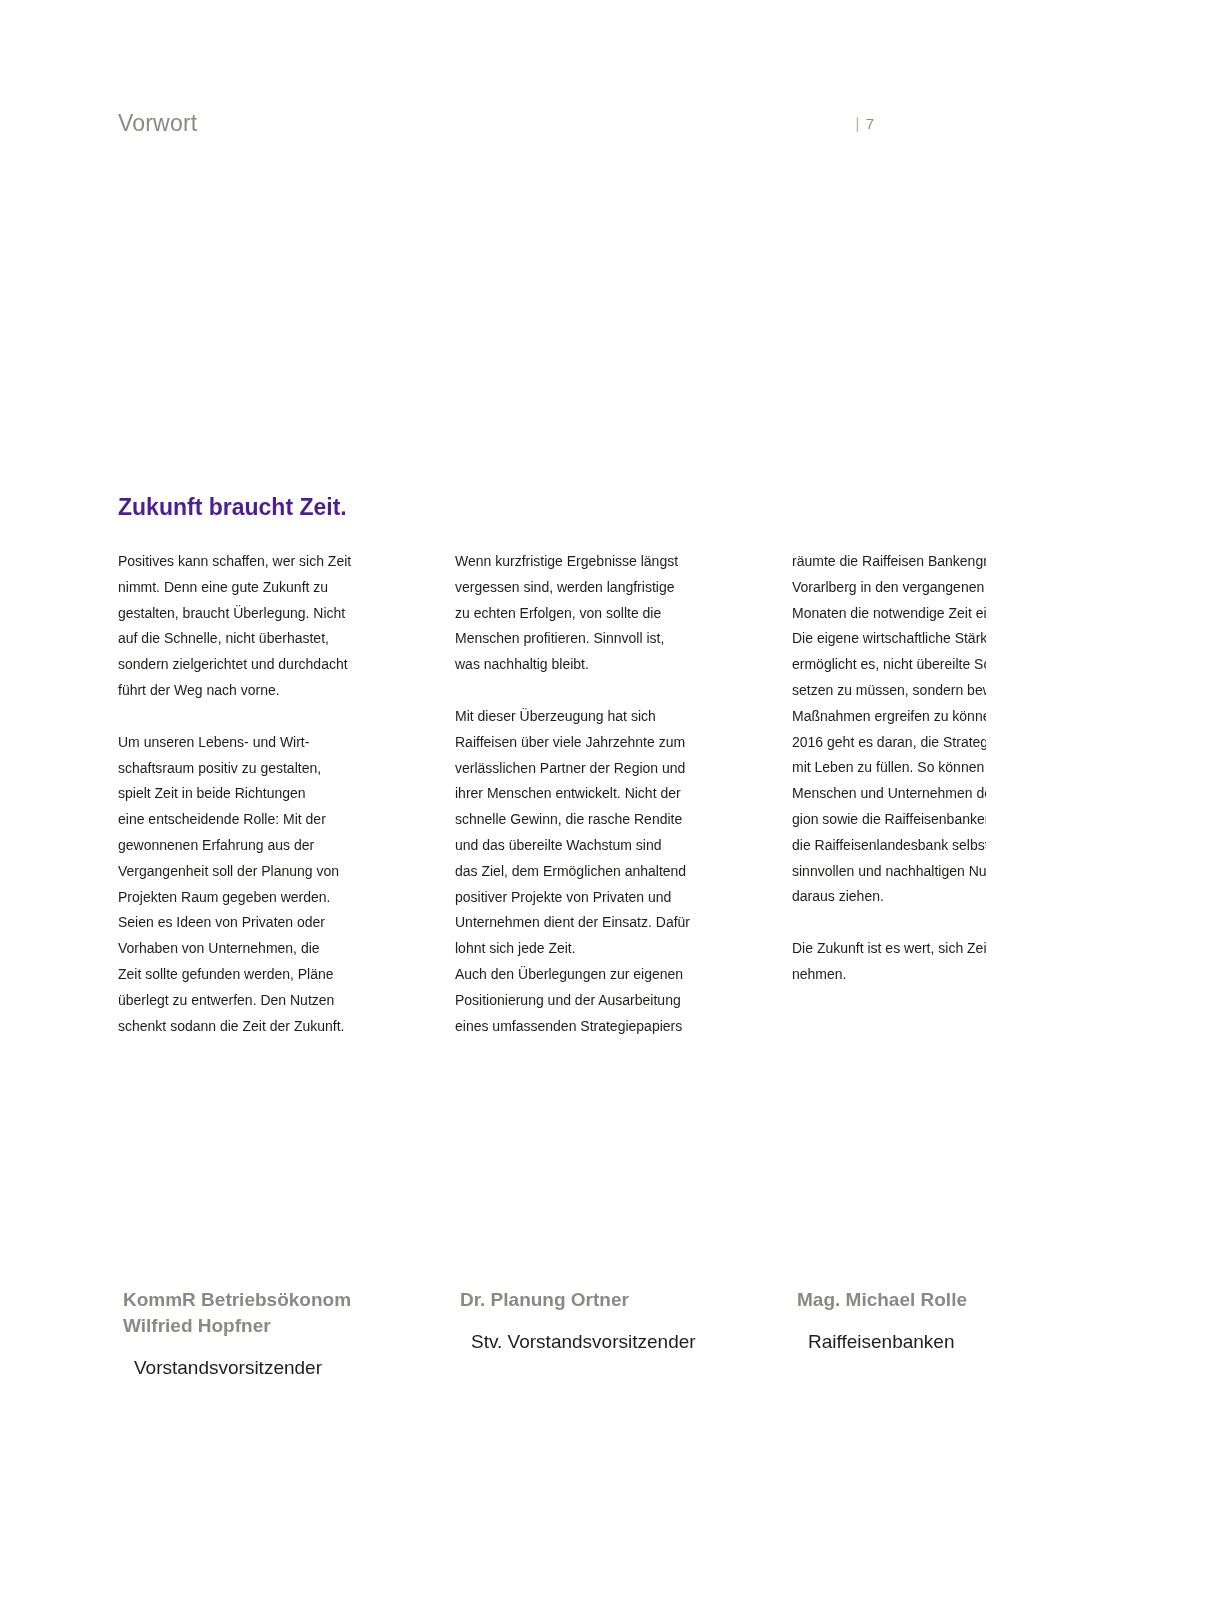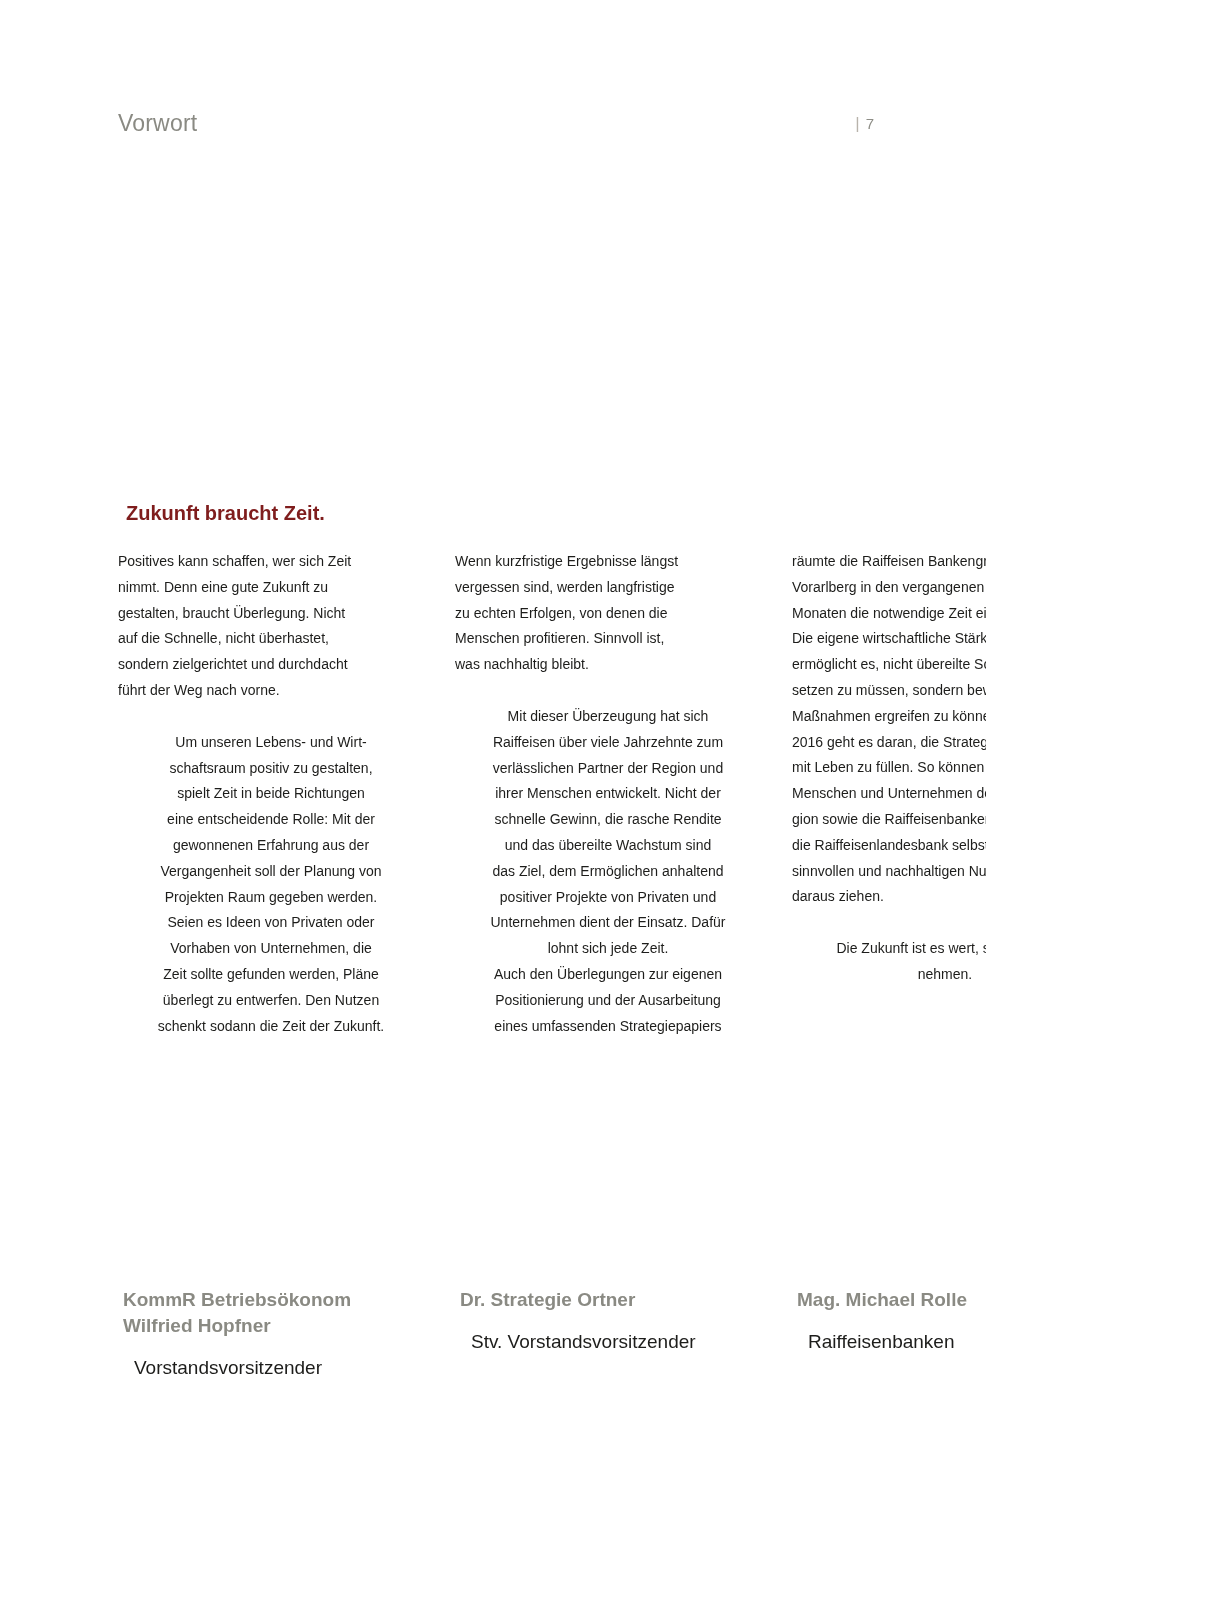--- a/index.html
+++ b/index.html
@@ -39,45 +39,45 @@
   .doc-pagenum .sep {
     color: #b8b3ab;
     font-weight: 400;
     font-size: 17px;
     line-height: 22px;
   }
   .subtitle {
     position: absolute;
     left: 118px;
     top: 494px;
-    margin: 8px;
-    font-size: 20px;
+    margin: 0;
+    font-size: 23px;
     font-weight: 700;
-    color: #7f1d1d;
+    color: #4c1d95;
   }
   .columns {
     position: absolute;
     left: 118px;
     top: 549px;
     width: 980px;
     display: flex;
     gap: 31px;
   }
   .col {
     width: 306px;
     flex: 0 0 306px;
   }
   .col p {
     margin: 0 0 26px 0;
     font-size: 14px;
     line-height: 25.8px;
     color: #1d1d1b;
     white-space: pre-line;
   }
-  .col p:last-child { margin-bottom: 4px; text-align: center; }
+  .col p:last-child { margin-bottom: 4px; }
   .signatures {
     position: absolute;
     left: 118px;
     top: 1282px;
     width: 980px;
     display: flex;
     gap: 31px;
   }
   .sig {
     width: 306px;
@@ -130,21 +130,21 @@
 Projekten Raum gegeben werden.
 Seien es Ideen von Privaten oder
 Vorhaben von Unternehmen, die
 Zeit sollte gefunden werden, Pläne
 überlegt zu entwerfen. Den Nutzen
 schenkt sodann die Zeit der Zukunft.</p>
     </section>
     <section class="col">
       <p>Wenn kurzfristige Ergebnisse längst
 vergessen sind, werden langfristige
-zu echten Erfolgen, von denen die
+zu echten Erfolgen, von sollte die
 Menschen profitieren. Sinnvoll ist,
 was nachhaltig bleibt.</p>
       <p>Mit dieser Überzeugung hat sich
 Raiffeisen über viele Jahrzehnte zum
 verlässlichen Partner der Region und
 ihrer Menschen entwickelt. Nicht der
 schnelle Gewinn, die rasche Rendite
 und das übereilte Wachstum sind
 das Ziel, dem Ermöglichen anhaltend
 positiver Projekte von Privaten und
@@ -174,21 +174,21 @@
     </section>
   </main>
 
   <footer class="signatures">
     <div class="sig">
       <p class="sig-name">KommR Betriebsökonom
 Wilfried Hopfner</p>
       <p class="sig-role">Vorstandsvorsitzender</p>
     </div>
     <div class="sig">
-      <p class="sig-name">Dr. Strategie Ortner</p>
+      <p class="sig-name">Dr. Planung Ortner</p>
       <p class="sig-role">Stv. Vorstandsvorsitzender</p>
     </div>
     <div class="sig">
       <p class="sig-name">Mag. Michael Rolle</p>
       <p class="sig-role">Raiffeisenbanken</p>
     </div>
   </footer>
 
 </div>
 

